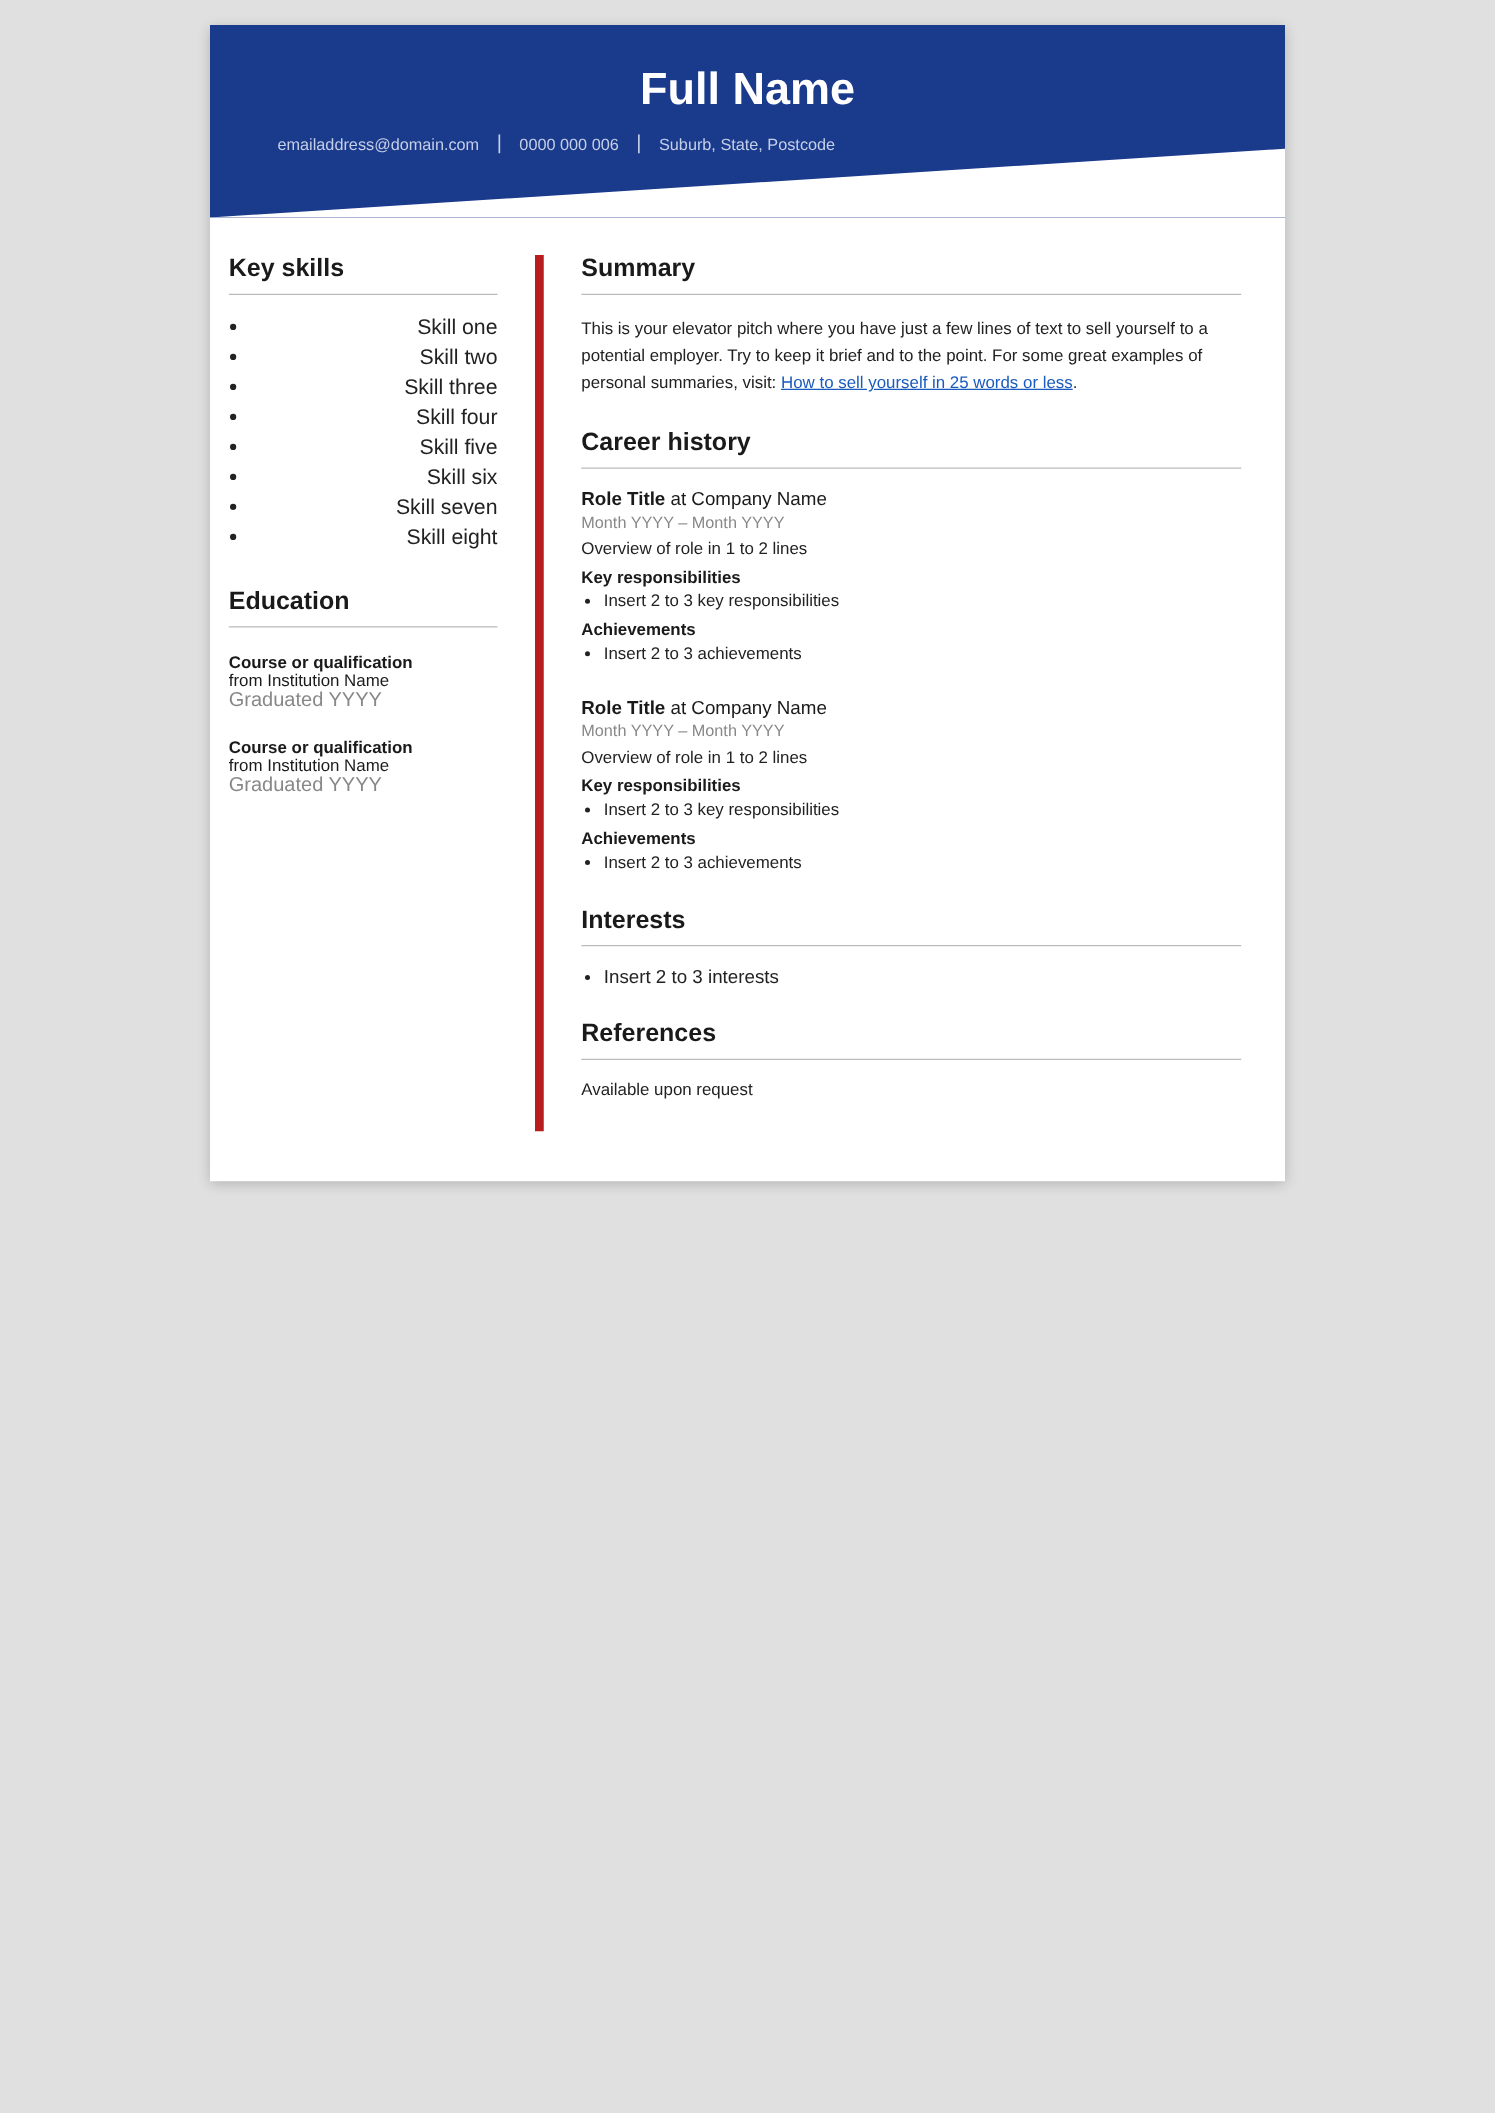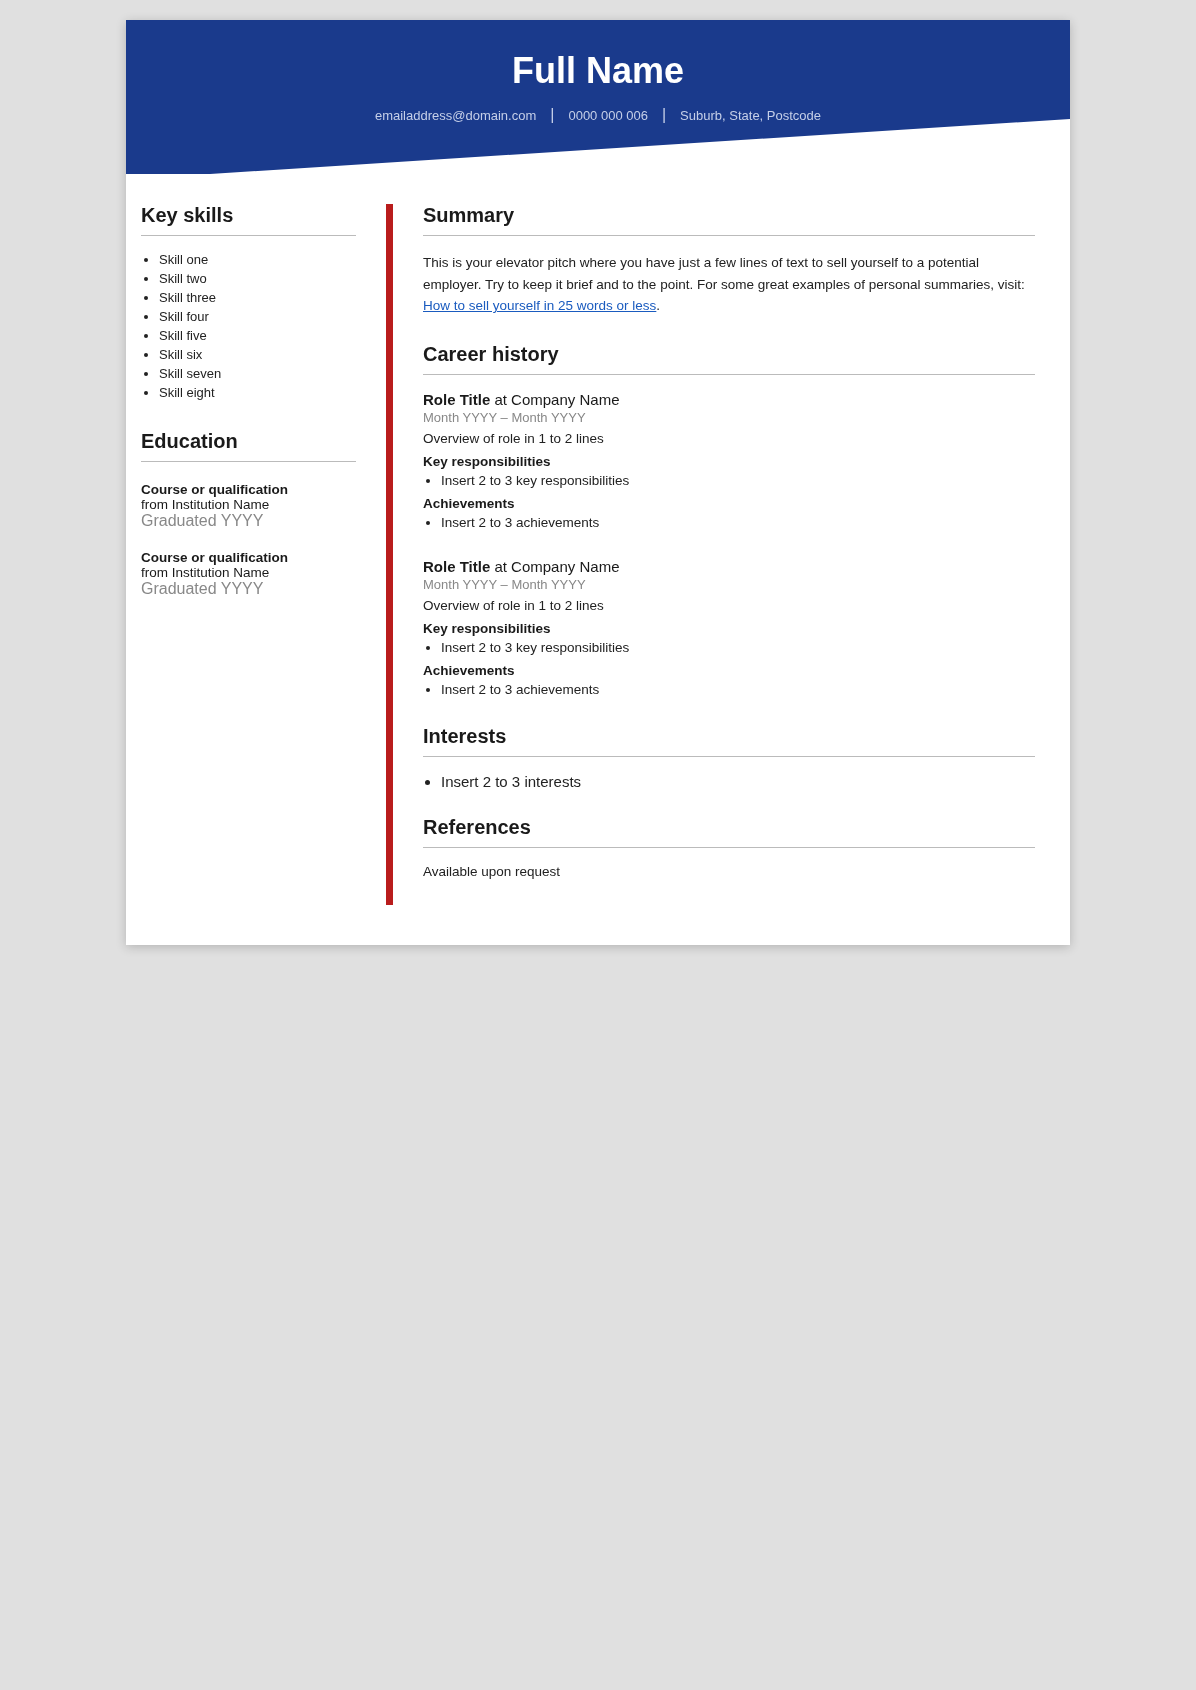--- a/index.html
+++ b/index.html
@@ -6,21 +6,21 @@
     body {
       font-family: Arial, sans-serif;
       background: #e0e0e0;
       display: flex;
       justify-content: center;
       align-items: flex-start;
       min-height: 100vh;
       padding: 20px;
     }
     .resume {
-      width: 944px;
+      width: 860px;
       background: #fff;
       box-shadow: 0 2px 10px rgba(0,0,0,0.2);
     }
     
     .header {
       background: #1a3a8c;
       position: relative;
       padding: 30px 40px 50px 40px;
       overflow: hidden;
     }
@@ -40,21 +40,20 @@
       color: #fff;
       font-size: 36px;
       font-weight: 900;
       margin-bottom: 14px;
     }
     .header-contact {
       text-align: center;
       color: #c5cfe8;
       font-size: 13px;
       display: flex;
-      justify-content: center;
       align-items: center;
       gap: 0;
     }
     .header-contact span {
       padding: 0 14px;
     }
     .header-contact .divider {
       color: #c5cfe8;
       font-size: 16px;
       padding: 0;
@@ -87,23 +86,24 @@
       border: none;
       border-top: 1px solid #bbb;
       margin-bottom: 16px;
     }
     
     .skills-list {
       list-style: disc;
       padding-left: 18px;
     }
     .skills-list li {
-      font-size: 13px;
+      font-size: 17px;
       color: #222;
       margin-bottom: 4px;
+      text-align: right;
     }
     
     .edu-item {
       margin-bottom: 18px;
       margin-top: 20px;
     }
     .edu-item .edu-course {
       font-size: 13.5px;
       font-weight: 700;
       color: #1a1a1a;

